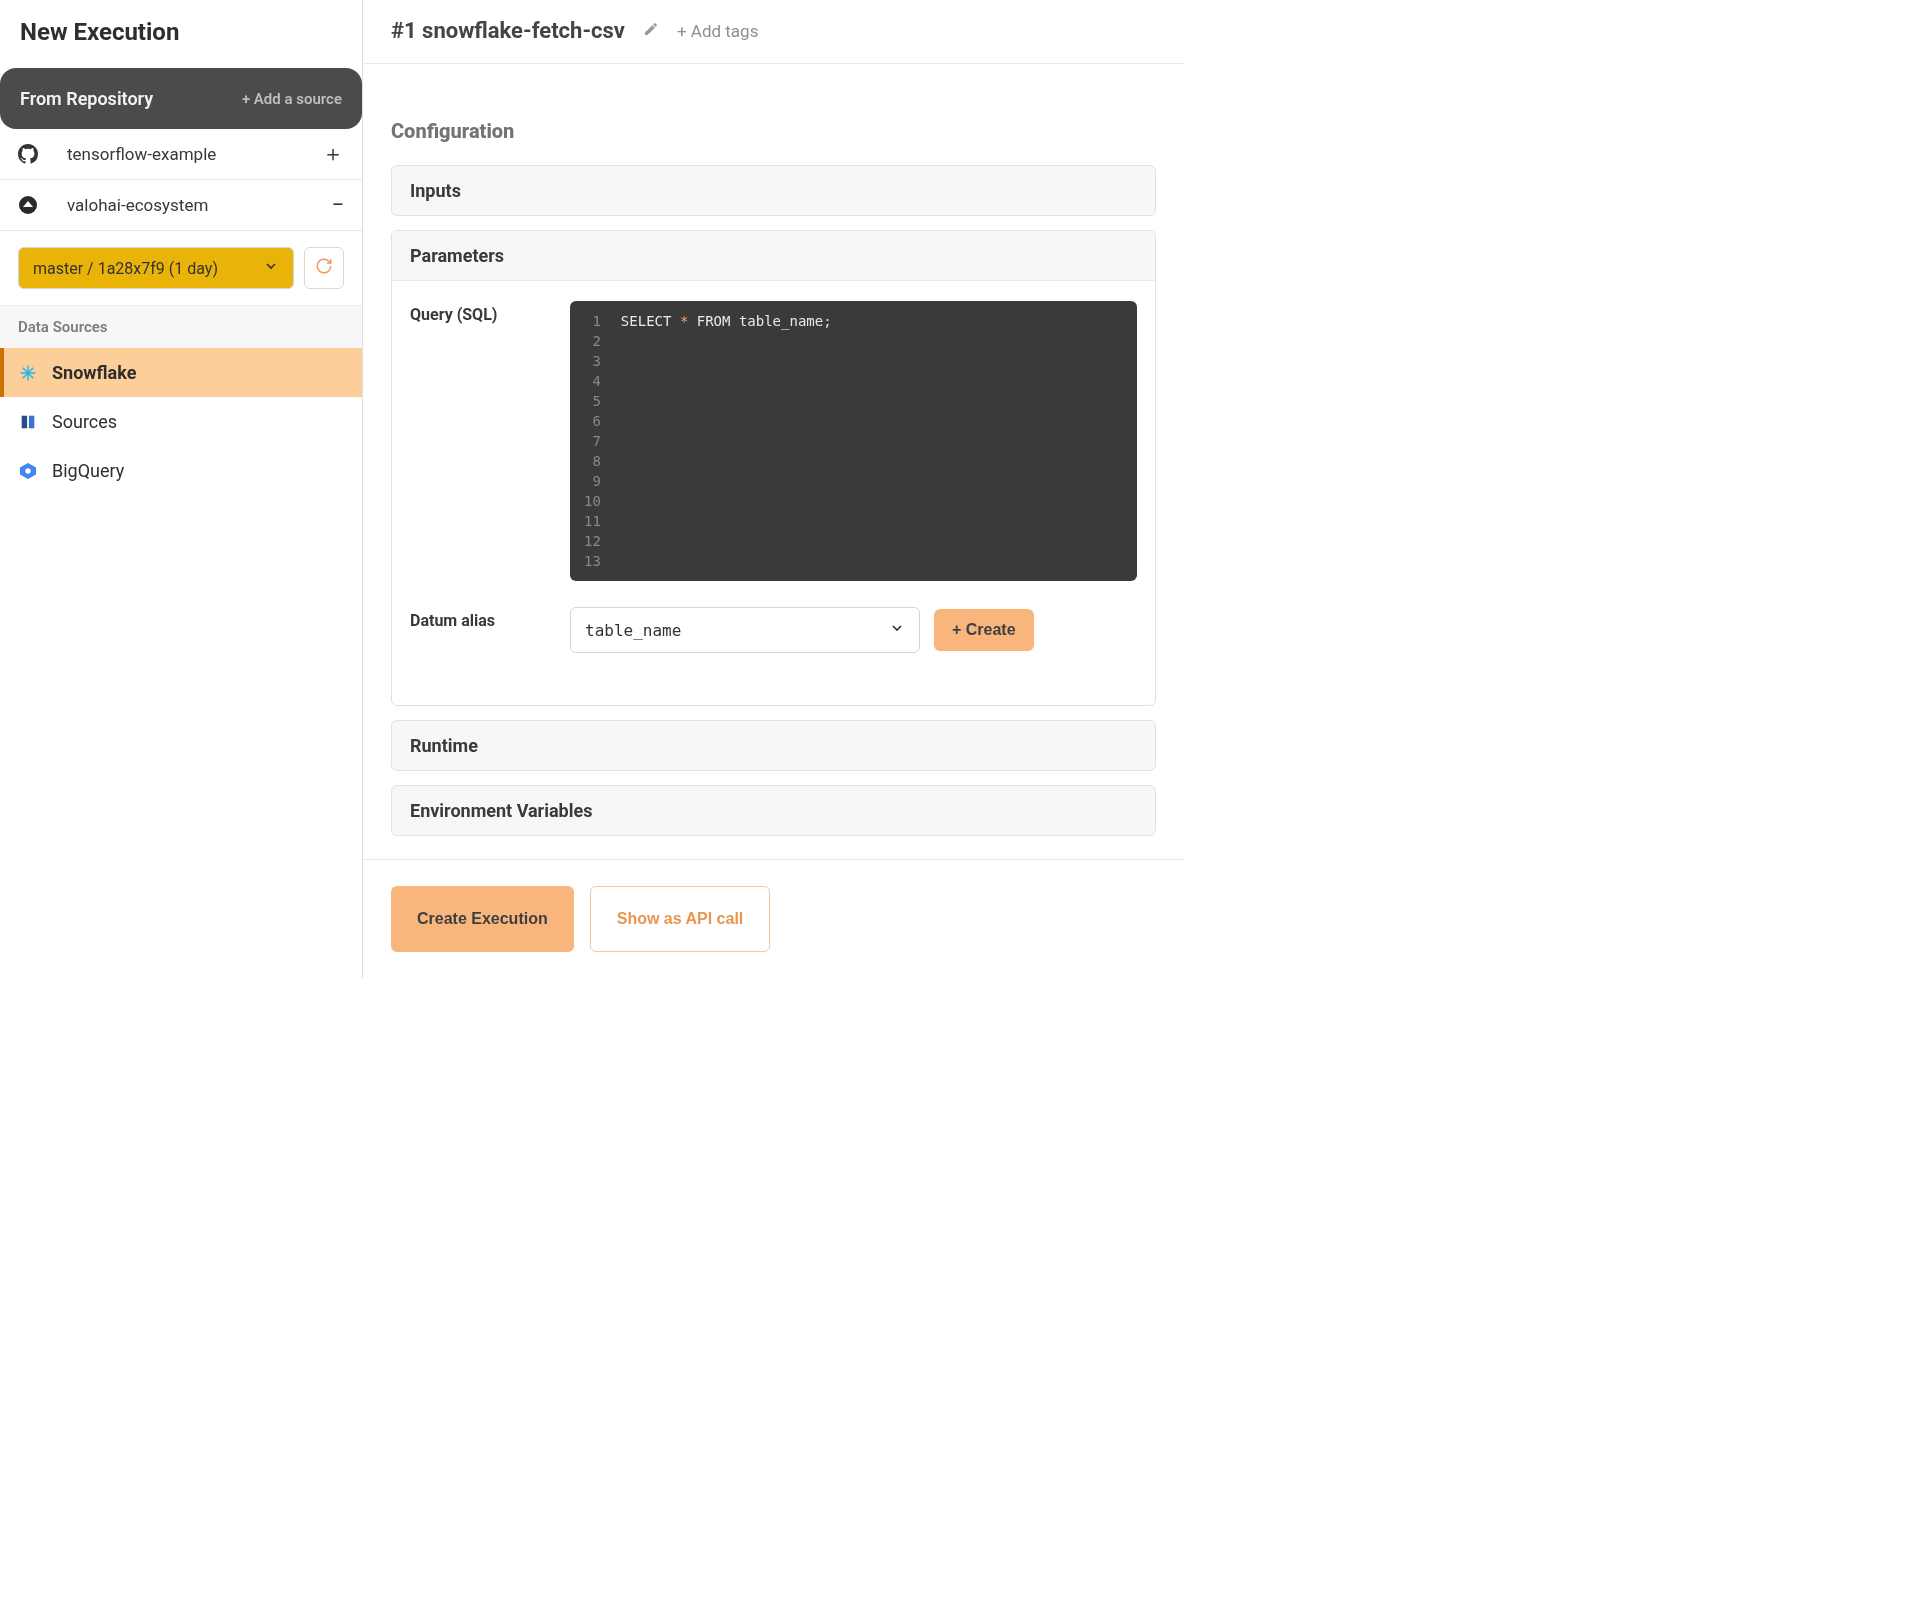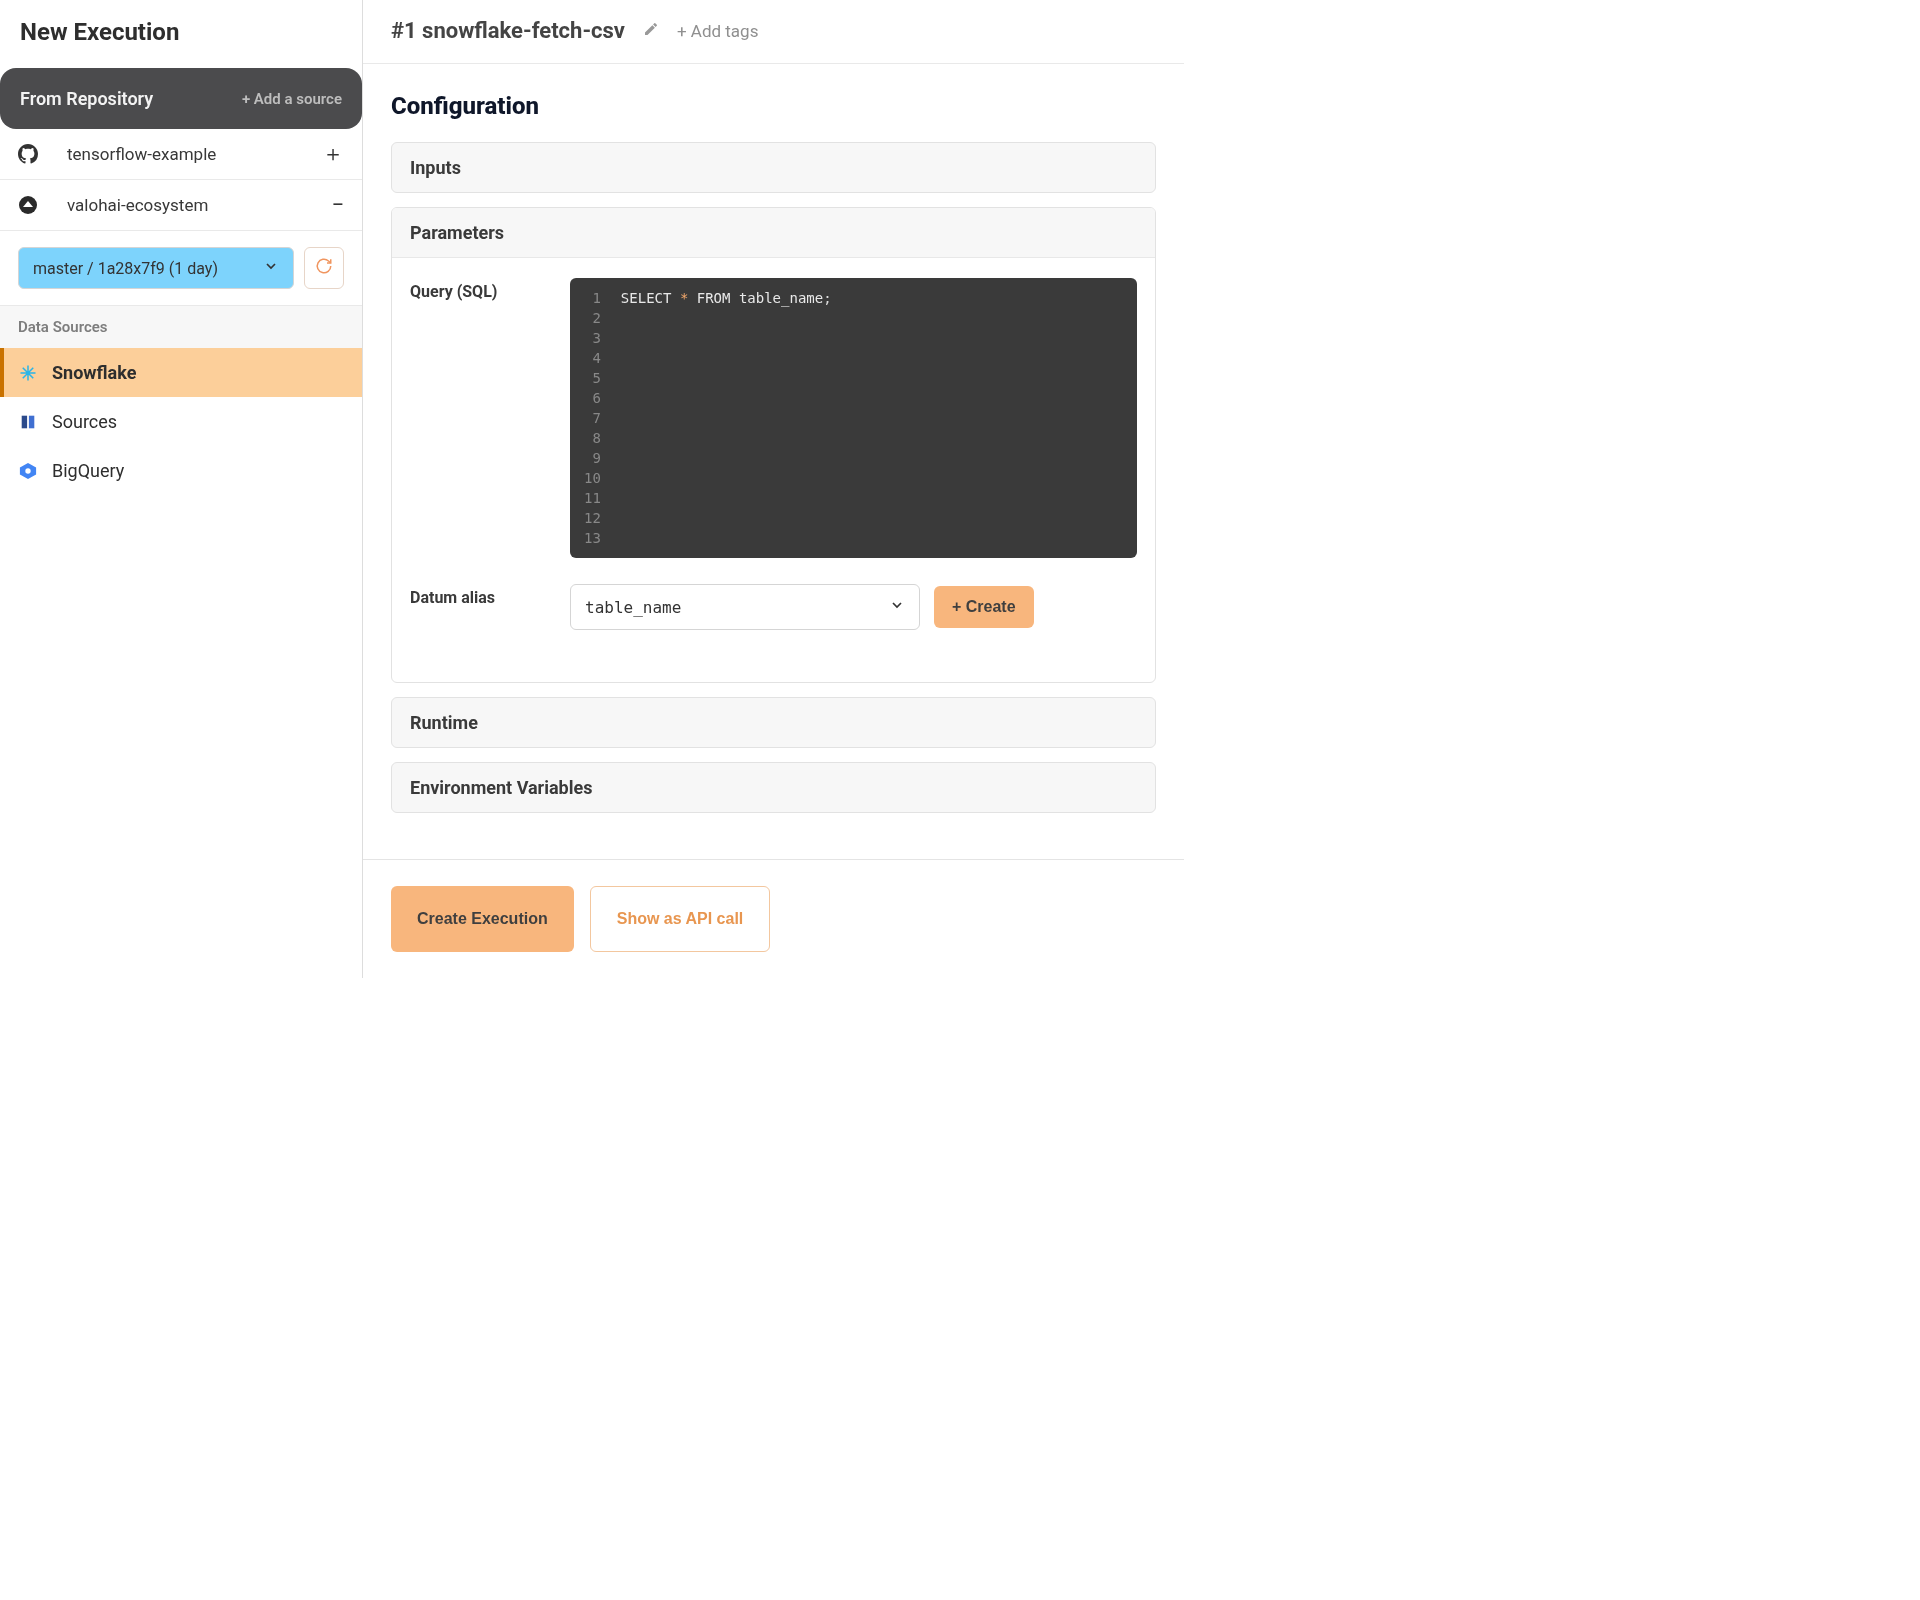--- a/index.html
+++ b/index.html
@@ -8,33 +8,33 @@
 .sidebar { width: 363px; border-right: 1px solid #ddd; display: flex; flex-direction: column; }
 .sidebar-title { font-size: 24px; font-weight: 700; padding: 18px 20px 22px; color: #2e2e2e; }
 .sidehead { background: #4b4b4d; color: #f3f3f3; display: flex; justify-content: space-between; align-items: center; padding: 20px 20px; font-size: 18px; font-weight: 600; border-radius: 16px; }
 .sidehead .add { color: #bdbdbd; font-size: 15px; cursor: pointer; }
 .repo-row { display: flex; align-items: center; justify-content: space-between; padding: 14px 18px; border-bottom: 1px solid #e9e9e9; font-size: 17px; color: #383838; cursor: pointer; }
 .repo-row:first-of-type { background: #f7f7f7; }
 .repo-left { display: flex; align-items: center; gap: 29px; }
 .icon-svg { display: inline-flex; align-items: center; justify-content: center; }
 .plusminus { font-size: 22px; font-weight: 400; color: #333; line-height: 1; }
 .branch-row { display: flex; gap: 10px; padding: 16px 18px; border-bottom: 1px solid #e9e9e9; align-items: center; }
-.branch-select { flex: 1; border: 1px solid #d5d5d5; border-radius: 6px; height: 42px; padding: 0 14px; display: flex; align-items: center; justify-content: space-between; font-size: 16px; color: #333; background: #7dd3fc; cursor: pointer; }
+.branch-select { flex: 1; border: 1px solid #d5d5d5; border-radius: 6px; height: 42px; padding: 0 14px; display: flex; align-items: center; justify-content: space-between; font-size: 16px; color: #333; background: #eab308; cursor: pointer; }
 .refresh-btn { width: 40px; height: 42px; border: 1px solid #e7d5c8; border-radius: 6px; display: flex; align-items: center; justify-content: center; color: #f0955f; background: #fff; cursor: pointer; }
 .section-sub { background: #f7f7f7; color: #7d7d7d; font-weight: 600; font-size: 15px; padding: 12px 18px; }
 .ds-row { display: flex; align-items: center; gap: 14px; padding: 14px 18px; font-size: 18px; color: #2e2e2e; cursor: pointer; }
 .ds-row.active { background: #fccf9a; font-weight: 700; border-left: 4px solid #c97200; padding-left: 14px; }
 .ds-icon { width: 20px; height: 20px; display: flex; align-items: center; justify-content: center; }
 .main { flex: 1; display: flex; flex-direction: column; }
 .topbar { display: flex; align-items: center; gap: 18px; padding: 18px 28px 20px; border-bottom: 1px solid #e9e9e9; }
 .exec-title { font-size: 22px; font-weight: 700; color: #444; }
 .edit-ic { color: #999; cursor: pointer; }
 .add-tags { color: #8f8f8f; font-size: 17px; cursor: pointer; }
 .content { padding: 28px 28px 0; flex: 1; overflow: auto; }
-.config-h { font-size: 24px; font-weight: 800; color: #0f172a; margin-bottom: 22px; }
+.config-h { font-size: 20px; font-weight: 800; color: #737373; margin-bottom: 22px; margin-top: 27px; }
 .panel { border: 1px solid #e2e2e2; border-radius: 6px; background: #f7f7f7; padding: 14px 18px; margin-bottom: 14px; font-size: 18px; font-weight: 700; color: #3a3a3a; cursor: pointer; }
 .panel-open { border: 1px solid #e2e2e2; border-radius: 6px; background: #fff; margin-bottom: 14px; overflow: hidden; }
 .panel-head { background: #f7f7f7; padding: 14px 18px; font-size: 18px; font-weight: 700; color: #3a3a3a; border-bottom: 1px solid #e8e8e8; }
 .panel-body { padding: 20px 18px 26px; }
 .field-row { display: flex; gap: 20px; margin-bottom: 26px; }
 .field-label { width: 140px; font-size: 16px; font-weight: 700; color: #3a3a3a; padding-top: 4px; }
 .code-ed { flex: 1; background: #3a3a3a; border-radius: 6px; font-family: "SFMono-Regular", Menlo, Consolas, monospace; font-size: 14px; color: #ddd; display: flex; overflow: hidden; }
 .gutter { padding: 10px 8px 10px 14px; text-align: right; color: #888; line-height: 20px; user-select: none; }
 .gutter div { height: 20px; }
 .codearea { padding: 10px 12px; white-space: pre; line-height: 20px; }

